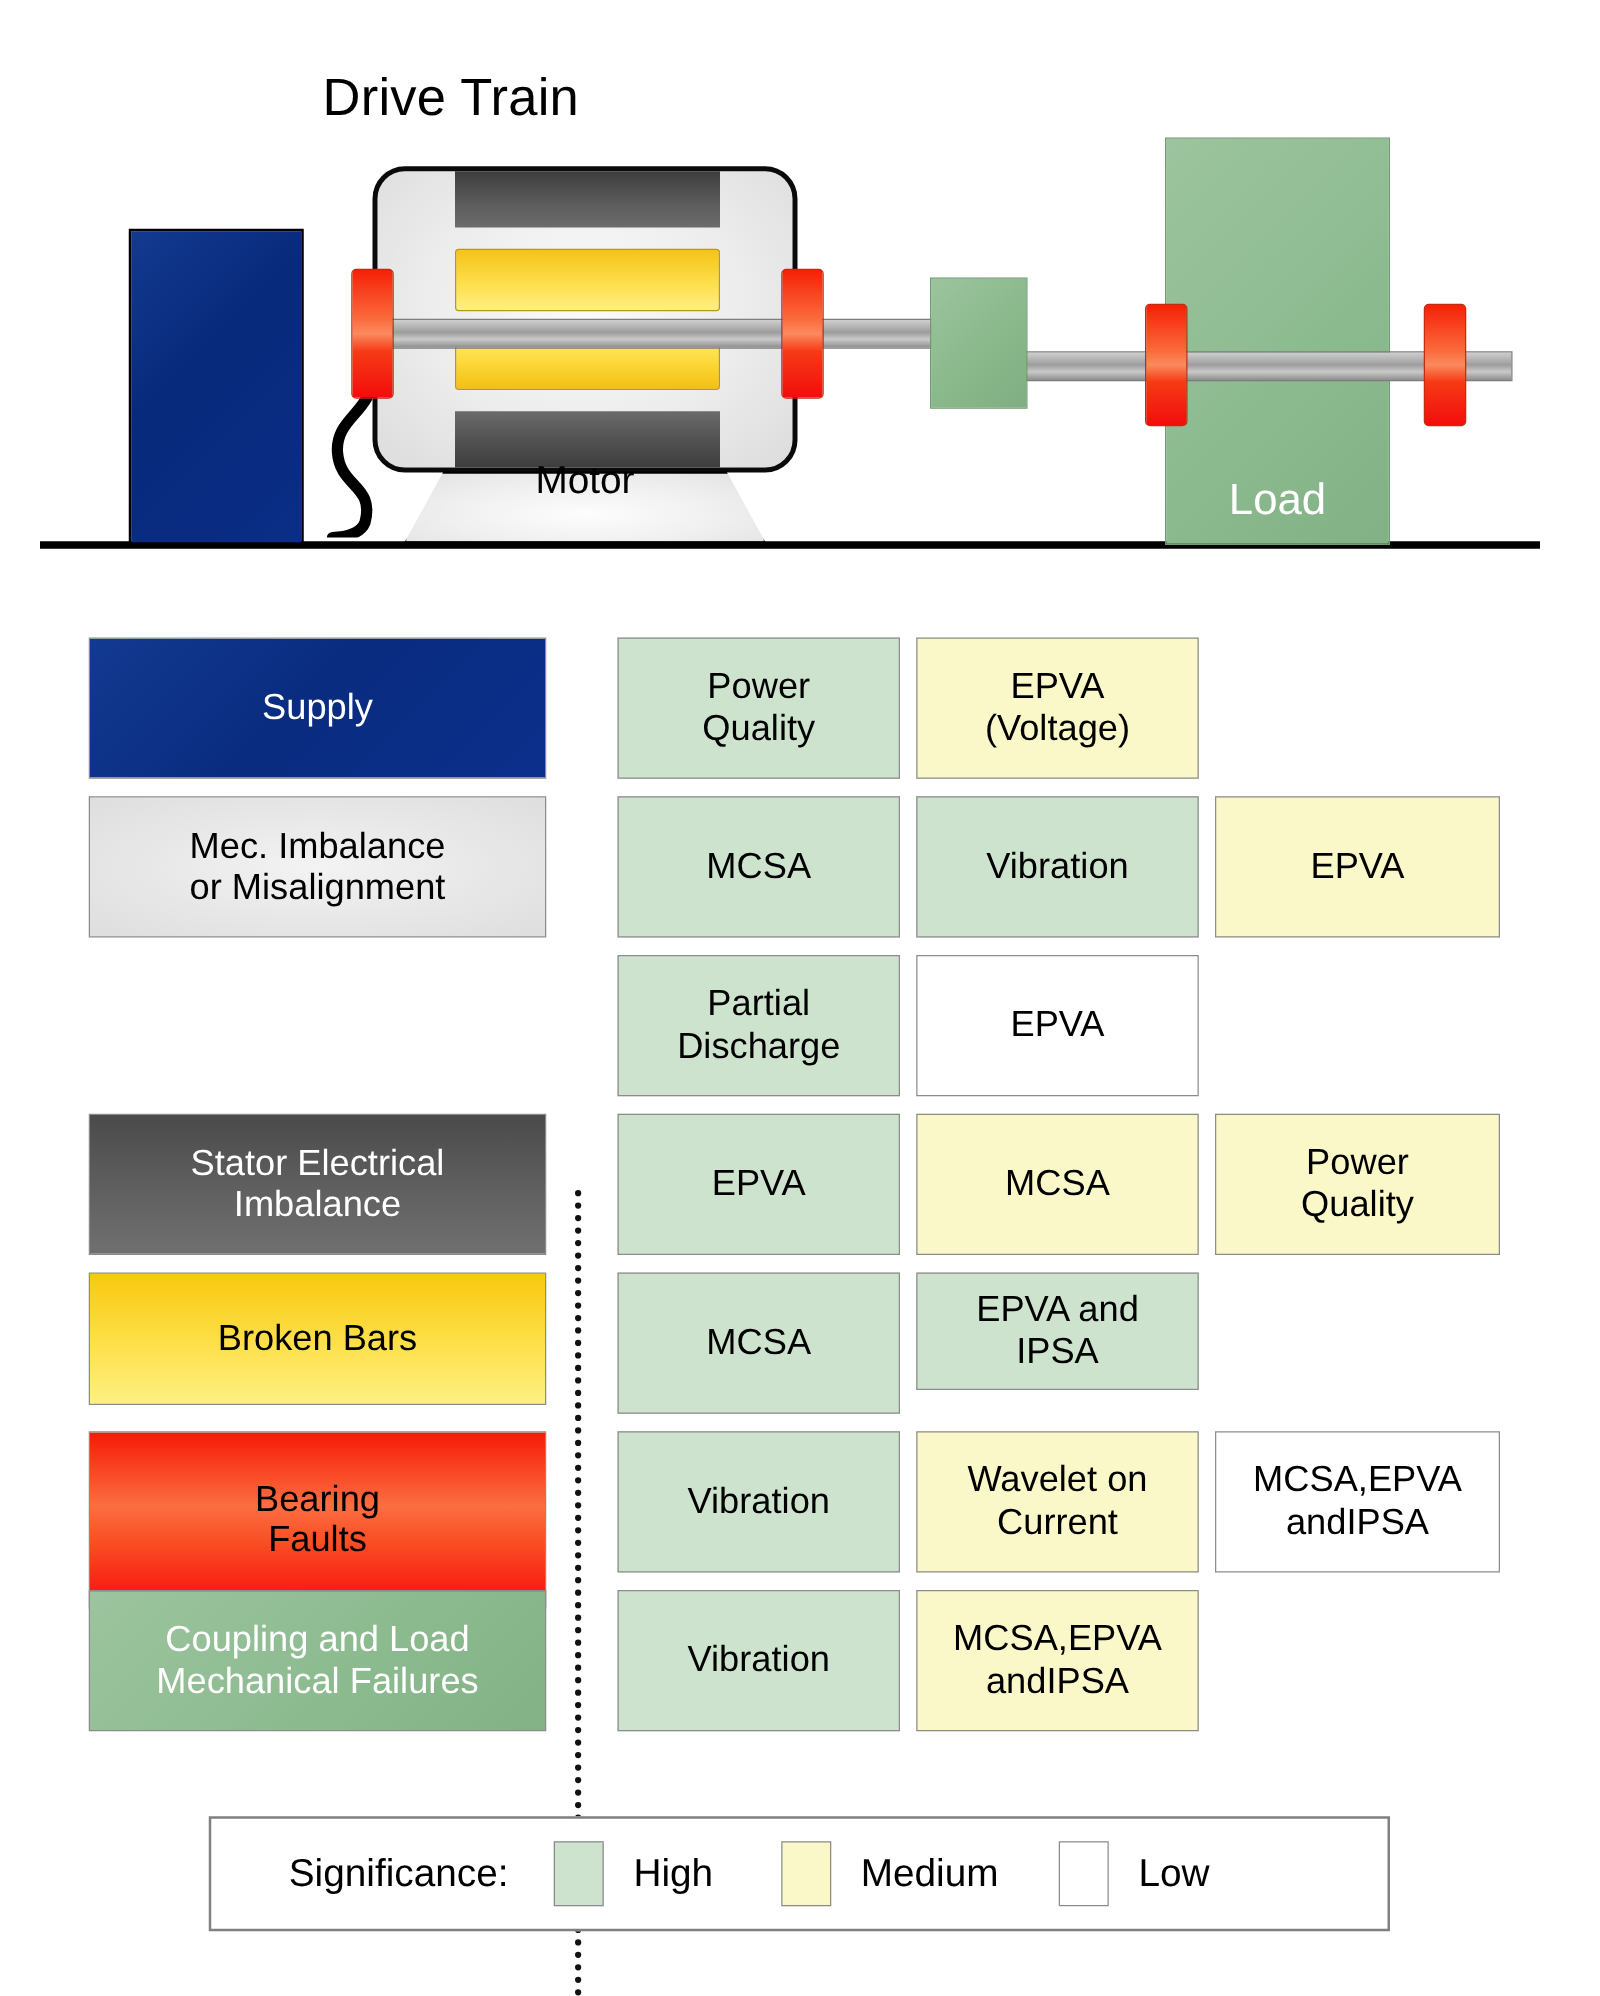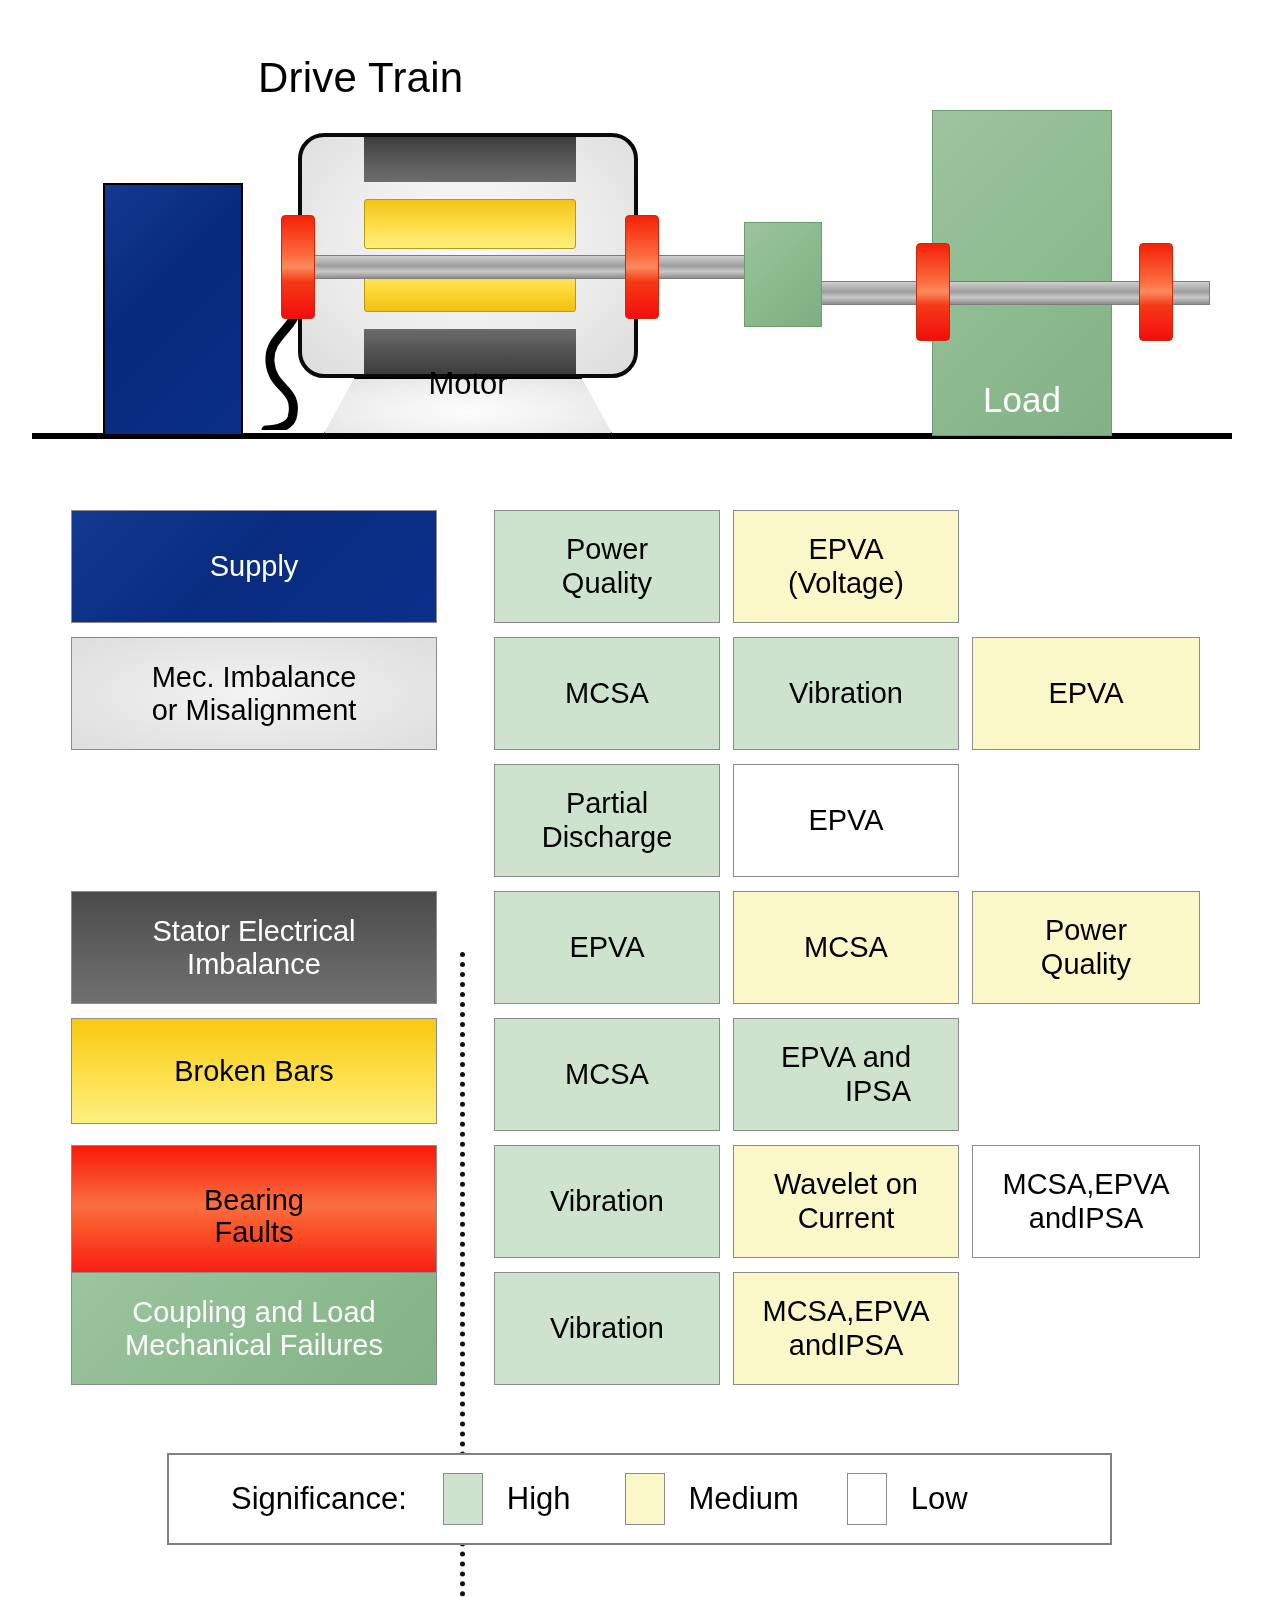--- a/index.html
+++ b/index.html
@@ -171,21 +171,21 @@
     </div>
     <div class="method-cell c2 sig-medium" style="top: 421px; height: 113px;">
       <span>Power<br>Quality</span>
     </div>
     <div class="fault-cell" style="top: 548px; height: 106px; background: linear-gradient(rgb(248, 201, 14) 0%, rgb(253, 224, 75) 55%, rgb(253, 240, 131) 100%);">
       <span>Broken Bars</span>
     </div>
     <div class="method-cell c0 sig-high" style="top: 548px; height: 113px;">
       <span>MCSA</span>
     </div>
-    <div class="method-cell c1 sig-high" style="top: 548px; height: 113px; text-align: right;">
+    <div class="method-cell c1 sig-high" style="top: 548px; height: 94px;">
       <span>EPVA and<br>IPSA</span>
     </div>
     <div class="fault-cell" style="top: 675px; height: 142px; background: linear-gradient(rgb(247, 26, 6) 0%, rgb(251, 110, 65) 42%, rgb(250, 82, 39) 60%, rgb(248, 13, 13) 100%);">
       <span>Bearing<br>Faults</span>
     </div>
     <div class="method-cell c0 sig-high" style="top: 675px; height: 113px;">
       <span>Vibration</span>
     </div>
     <div class="method-cell c1 sig-medium" style="top: 675px; height: 113px;">
       <span>Wavelet on<br>Current</span>

